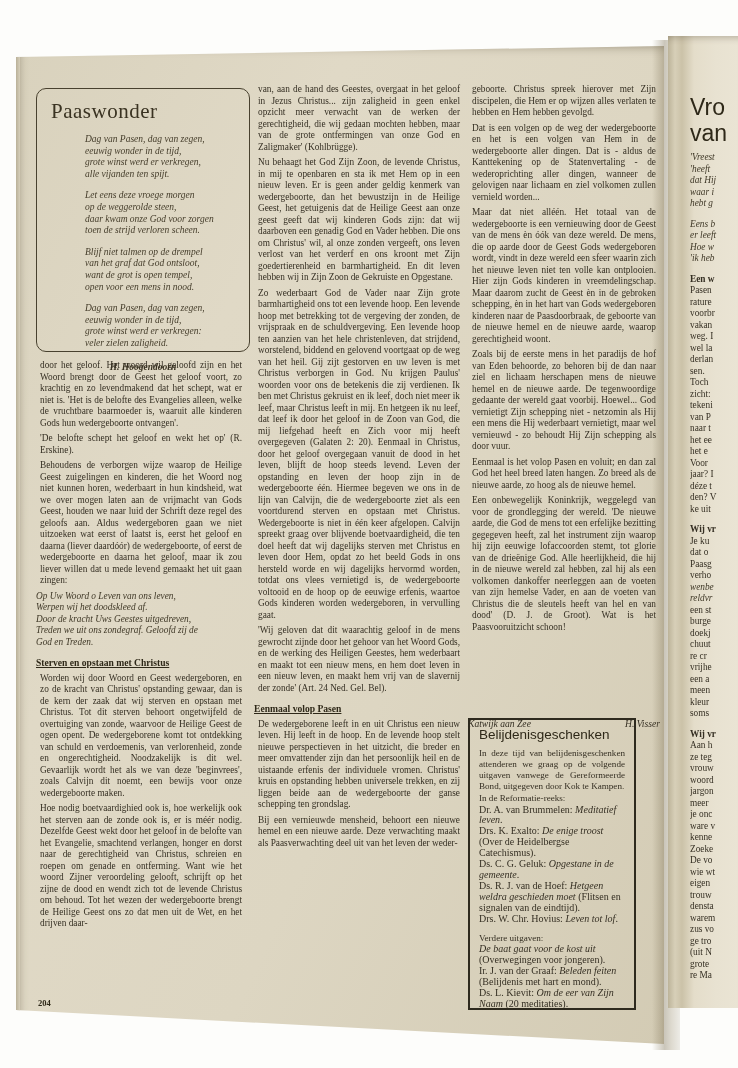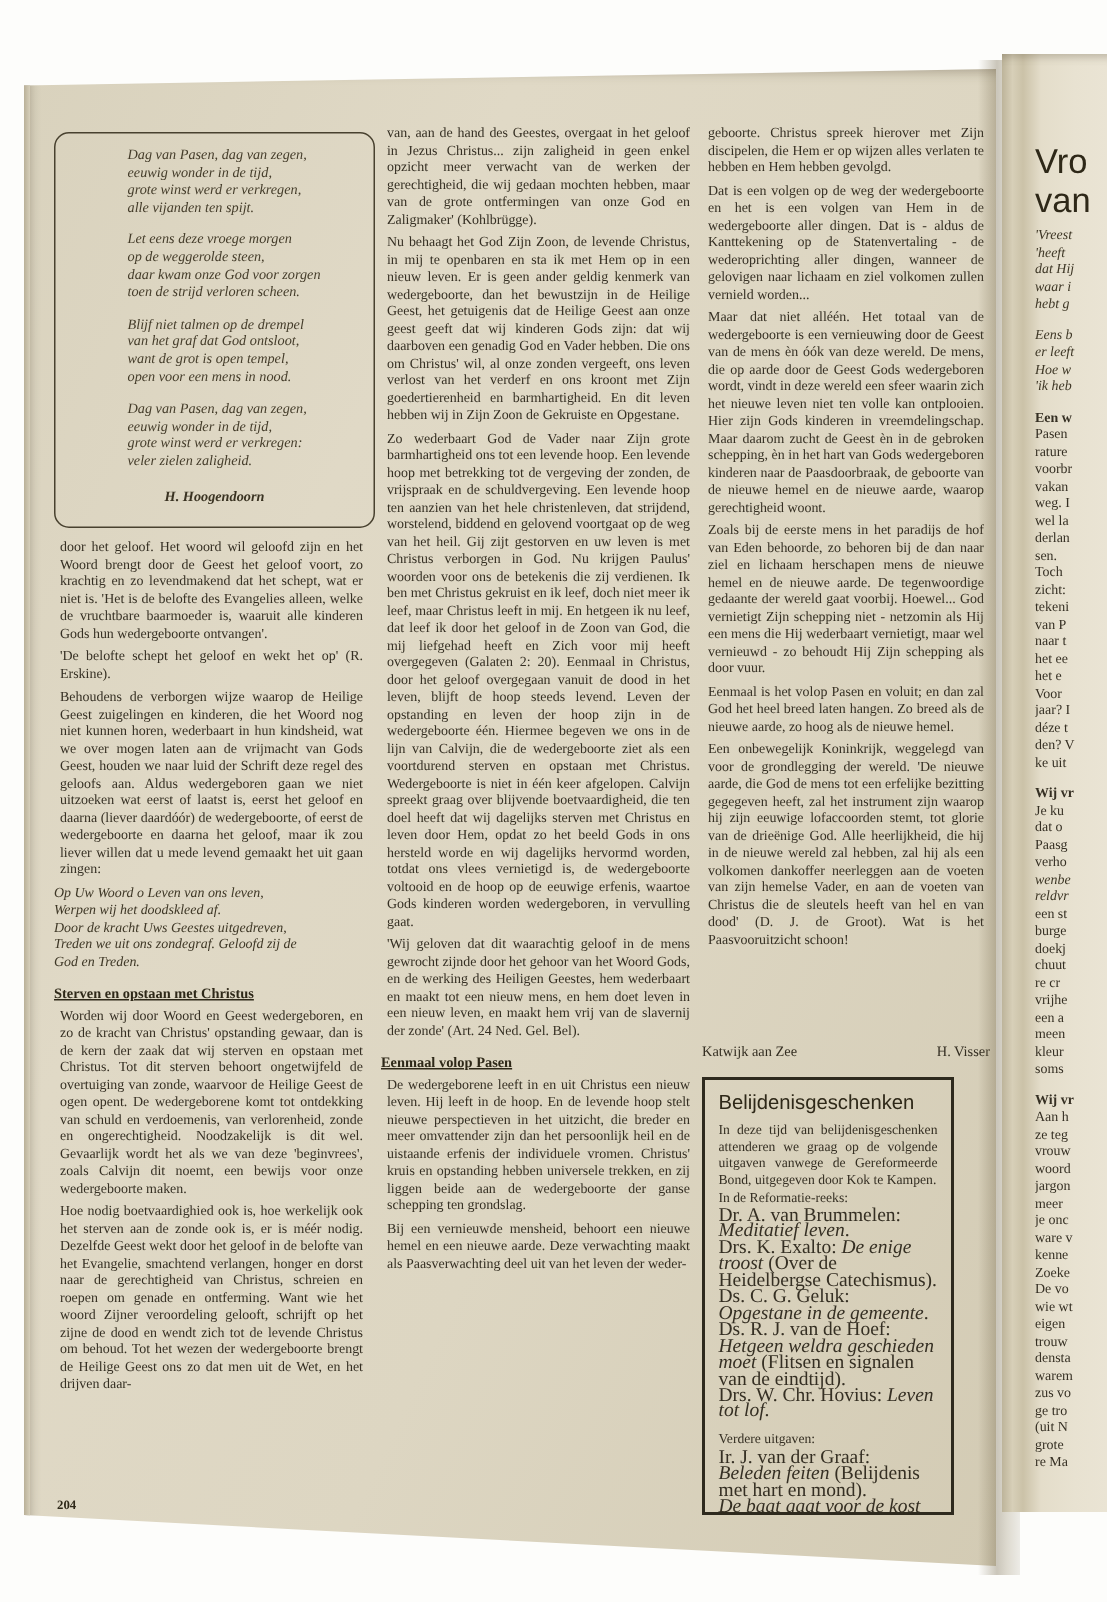--- a/index.html
+++ b/index.html
@@ -29,29 +29,29 @@
   .poem-author{text-align:center;font-style:italic;font-weight:bold;font-size:9.5px;margin-top:12px;color:#3a3322;font-family:Liberation Serif, serif;}
   
   .col{position:absolute;overflow:hidden;}
   .col-1{left:20px;top:310px;width:210px;height:650px;}
   .col-2{left:238px;top:34px;width:210px;height:960px;}
   .col-3{left:452px;top:34px;width:192px;height:620px;}
   .bp{margin:4px;font-size:9.3px;line-height:11.5px;text-align:justify;color:#352f23;}
   .bh{margin:9px 0 1px 0;font-size:9.6px;line-height:11.5px;font-weight:bold;color:#2e2818;text-decoration:underline;}
   .verse{font-style:italic;font-size:9.3px;line-height:11.5px;color:#3e3726;}
   
-  .signature{position:absolute;left:452px;top:650px;width:192px;font-size:9.6px;color:#342e22;display:flex;justify-content:space-between;}
+  .signature{position:absolute;left:452px;top:672px;width:192px;font-size:9.6px;color:#342e22;display:flex;justify-content:space-between;font-style:italic;}
   
   .gift-box{
     position:absolute;left:452px;top:672px;width:168px;height:292px;
     border:2px solid #2e2a1e;padding:7px 9px;box-sizing:border-box;overflow:hidden;
   }
   .gift-title{font-family:"Liberation Sans", sans-serif;font-size:13.5px;font-weight:400;margin:0 0 6px 0;color:#2e2818;}
   .gift-p{margin:0 0 1px 0;font-size:9.1px;line-height:10.9px;text-align:justify;color:#352f23;}
-  .book{font-size:13px;line-height:10.9px;text-align:left;color:#352f23;}
+  .book{font-size:10px;line-height:10.9px;text-align:left;color:#352f23;}
   .gift-more{margin-top:8px;}
   .page-num{position:absolute;left:22px;top:952px;font-size:8.5px;font-weight:bold;color:#2e2818;}
   
   .spine{
     position:absolute;left:652px;top:40px;width:28px;height:1010px;
     background:linear-gradient(90deg,rgba(120,108,80,0) 0%,rgba(120,108,80,.38) 45%,rgba(150,138,108,.30) 70%,rgba(120,108,80,.12) 100%);
   }
   
   .next-page{
     position:absolute;left:668px;top:36px;width:70px;height:972px;
@@ -68,20 +68,21 @@
 </style>
 </head>
 <body>
 
 <div class="scan">
 
   <div class="main-page">
     <div class="page-edge"></div>
 
     <div class="poem-box">
+      <h1 class="poem-title">Paaswonder</h1>
       <div>
           <div class="stanza">
             <div>Dag van Pasen, dag van zegen,</div>
             <div>eeuwig wonder in de tijd,</div>
             <div>grote winst werd er verkregen,</div>
             <div>alle vijanden ten spijt.</div>
           </div>
           <div class="stanza">
             <div>Let eens deze vroege morgen</div>
             <div>op de weggerolde steen,</div>
@@ -148,22 +149,22 @@
       <div class="gift-p">In de Reformatie-reeks:</div>
       <div>
           <div class="book"><span>Dr. A. van Brummelen: </span><i>Meditatief leven</i><span>.</span></div>
           <div class="book"><span>Drs. K. Exalto: </span><i>De enige troost</i><span> (Over de Heidelbergse Catechismus).</span></div>
           <div class="book"><span>Ds. C. G. Geluk: </span><i>Opgestane in de gemeente</i><span>.</span></div>
           <div class="book"><span>Ds. R. J. van de Hoef: </span><i>Hetgeen weldra geschieden moet</i><span> (Flitsen en signalen van de eindtijd).</span></div>
           <div class="book"><span>Drs. W. Chr. Hovius: </span><i>Leven tot lof</i><span>.</span></div>
         </div>
       <div class="gift-p gift-more">Verdere uitgaven:</div>
       <div>
+          <div class="book"><i>De baat gaat voor de kost uit</i><span> (Overwegingen voor jongeren).</span></div>
           <div class="book"><span>Ir. J. van der Graaf: </span><i>Beleden feiten</i><span> (Belijdenis met hart en mond).</span></div>
-          <div class="book"><i>De baat gaat voor de kost uit</i><span> (Overwegingen voor jongeren).</span></div>
           <div class="book"><span>Ds. L. Kievit: </span><i>Om de eer van Zijn Naam</i><span> (20 meditaties).</span></div>
           <div class="book"><i>Vertrouwen en verwachten</i><span> (52 meditaties volgens het kerkelijk jaar).</span></div>
           <div class="book"><span>Ds. C. van der Wal: </span><i>Amen en beamen</i><span> (Over doop, belijdenis, avondmaal).</span></div>
         </div>
     </div>
 
     <div class="page-num">204</div>
   </div>
 
   <div class="spine"></div>

